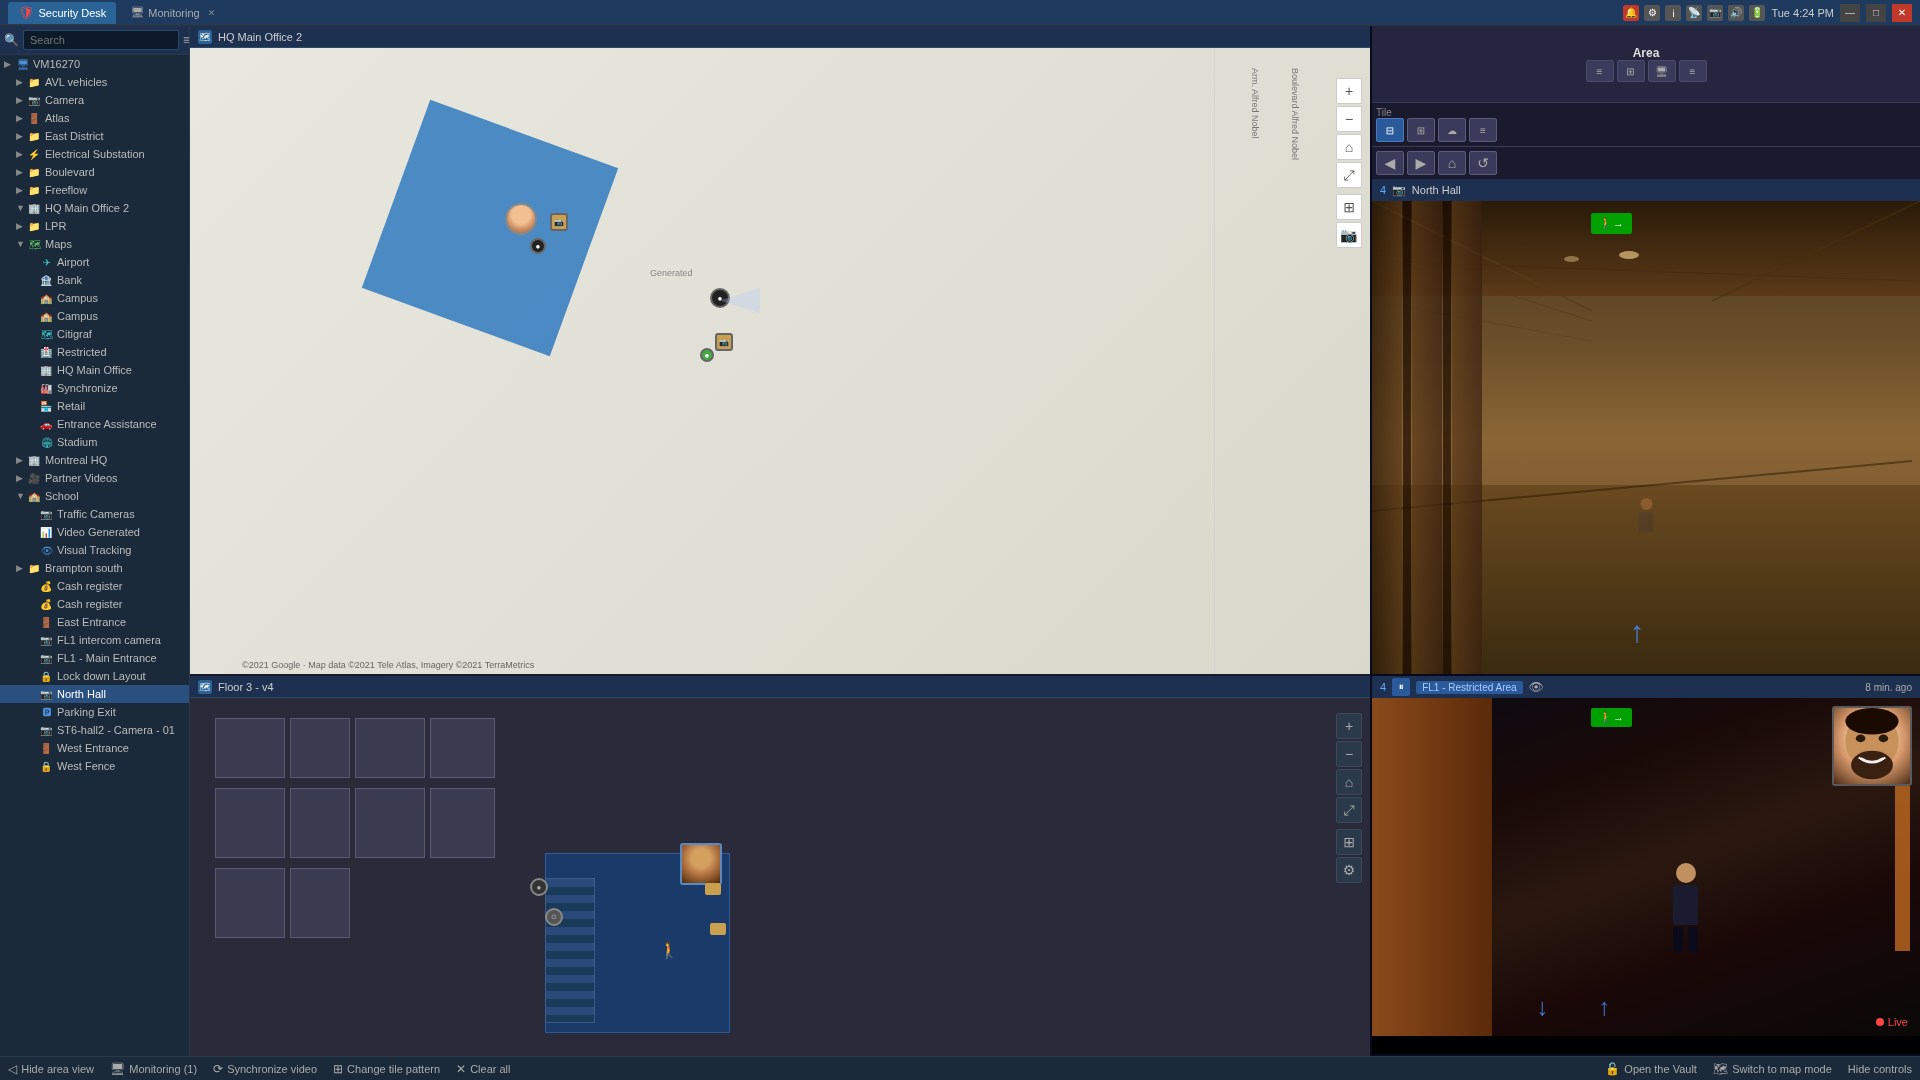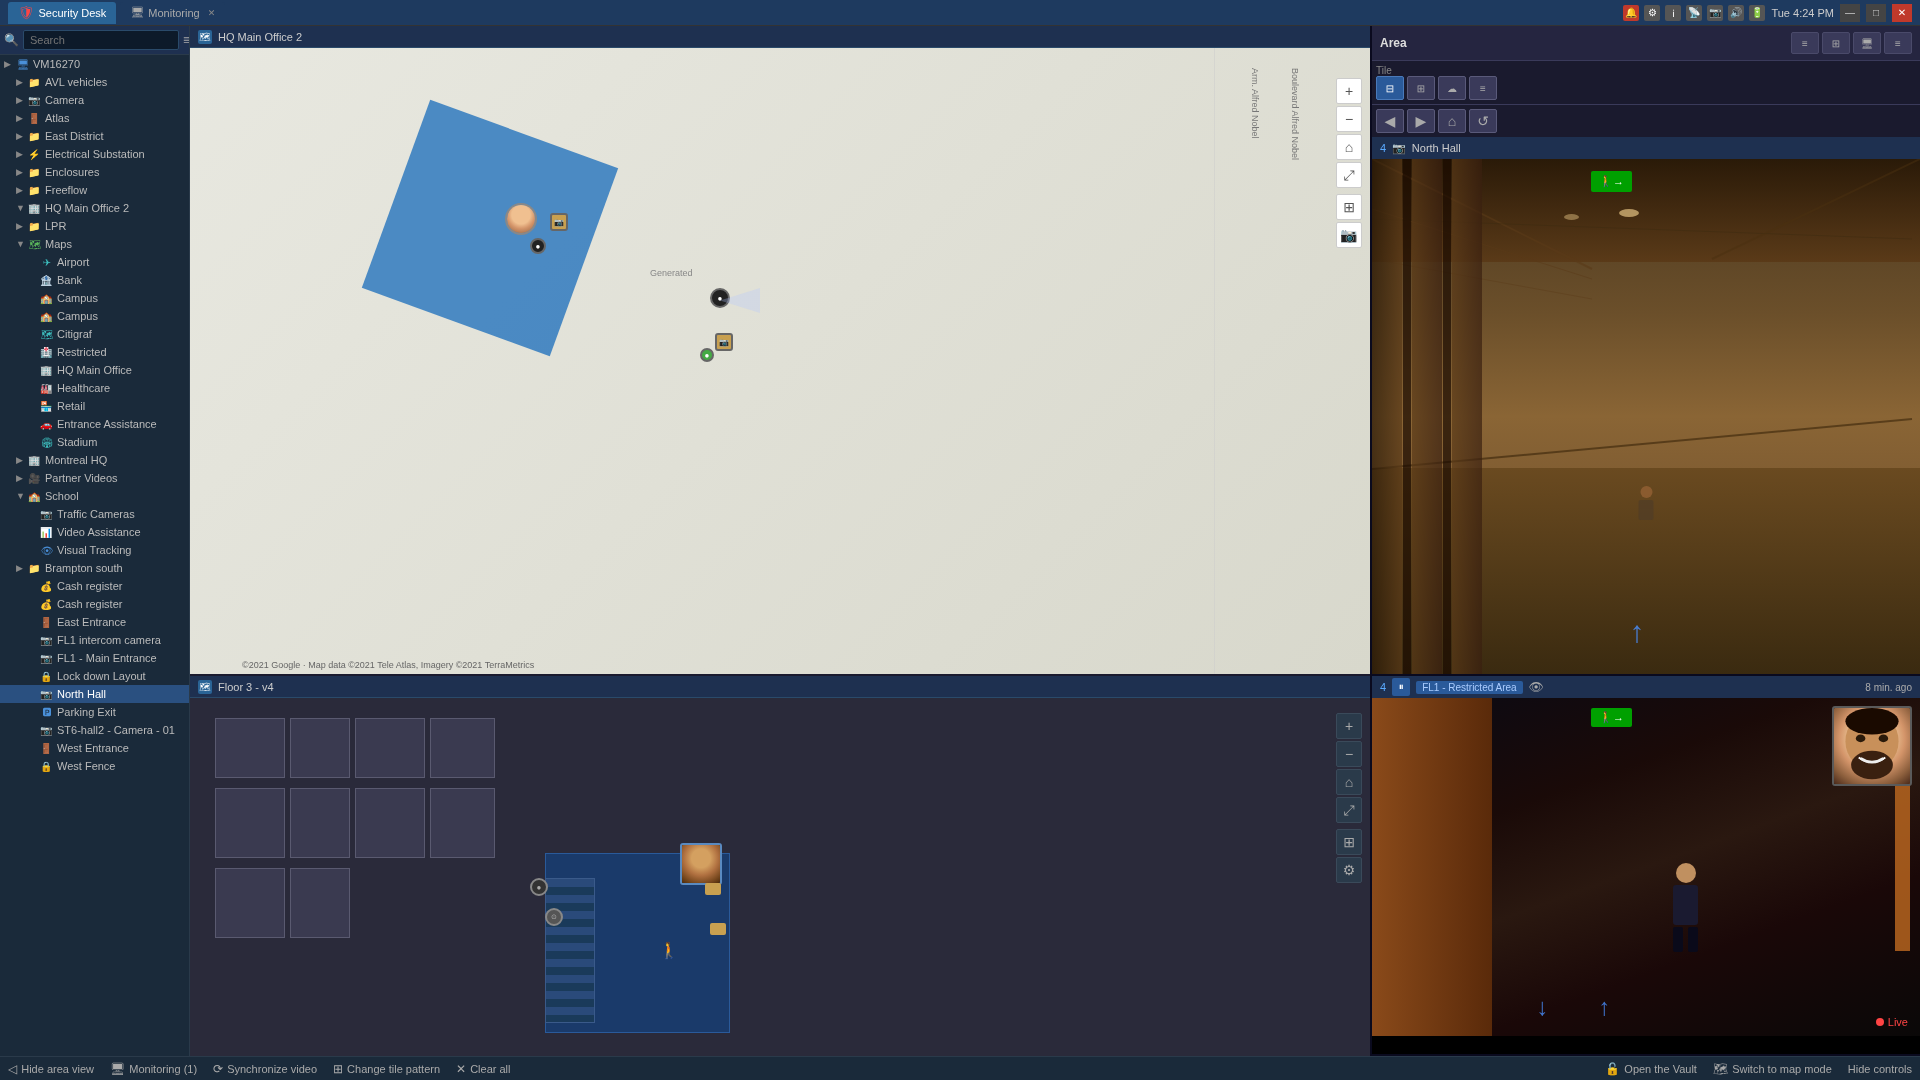--- a/index.html
+++ b/index.html
@@ -643,21 +643,21 @@
         <span>East District</span>
       </div>
       <div class="tree-item indent-1">
         <span class="arrow">▶</span>
         <span class="item-icon yellow">⚡</span>
         <span>Electrical Substation</span>
       </div>
       <div class="tree-item indent-1">
         <span class="arrow">▶</span>
         <span class="item-icon yellow">📁</span>
-        <span>Enclosures</span>
+        <span>Boulevard</span>
       </div>
       <div class="tree-item indent-1">
         <span class="arrow">▶</span>
         <span class="item-icon yellow">📁</span>
         <span>Freeflow</span>
       </div>
       <div class="tree-item indent-1">
         <span class="arrow">▼</span>
         <span class="item-icon blue">🏢</span>
         <span>HQ Main Office 2</span>
@@ -703,21 +703,21 @@
         <span>Restricted</span>
       </div>
       <div class="tree-item indent-2">
         <span class="arrow"> </span>
         <span class="item-icon cyan">🏢</span>
         <span>HQ Main Office</span>
       </div>
       <div class="tree-item indent-2">
         <span class="arrow"> </span>
         <span class="item-icon cyan">🏭</span>
-        <span>Healthcare</span>
+        <span>Synchronize</span>
       </div>
       <div class="tree-item indent-2">
         <span class="arrow"> </span>
         <span class="item-icon cyan">🏪</span>
         <span>Retail</span>
       </div>
       <div class="tree-item indent-2">
         <span class="arrow"> </span>
         <span class="item-icon cyan">🚗</span>
         <span>Entrance Assistance</span>
@@ -743,21 +743,21 @@
         <span>School</span>
       </div>
       <div class="tree-item indent-2">
         <span class="arrow"> </span>
         <span class="item-icon blue">📷</span>
         <span>Traffic Cameras</span>
       </div>
       <div class="tree-item indent-2">
         <span class="arrow"> </span>
         <span class="item-icon blue">📊</span>
-        <span>Video Assistance</span>
+        <span>Video Generated</span>
       </div>
       <div class="tree-item indent-2">
         <span class="arrow"> </span>
         <span class="item-icon blue">👁</span>
         <span>Visual Tracking</span>
       </div>
       <div class="tree-item indent-1">
         <span class="arrow">▶</span>
         <span class="item-icon yellow">📁</span>
         <span>Brampton south</span>
@@ -918,21 +918,21 @@
           <div class="map-ctrl-btn" style="background:#2a3a4a; border-color:#3a4a5a; color:#aaa;">⤢</div>
           <div class="map-ctrl-btn" style="margin-top:4px; background:#2a3a4a; border-color:#3a4a5a; color:#aaa;">⊞</div>
           <div class="map-ctrl-btn" style="background:#2a3a4a; border-color:#3a4a5a; color:#aaa;">⚙</div>
         </div>
       </div>
     </div>
   </div>
 
   <div class="right-panel">
 
-    <div style="background:#252540; padding:6px 8px; border-bottom:1px solid #3a3a5a; display:flex; justify-content:space-between; align-items:center;">
+    <div style="background:#252540; padding:20px 8px; border-bottom:1px solid #3a3a5a; display:flex; justify-content:space-between; align-items:center;flex-direction:column;">
       <span style="font-size:12px; color:#ddd; font-weight:600;">Area</span>
       <div style="display:flex; gap:3px;">
         <div class="area-ctrl-btn">≡</div>
         <div class="area-ctrl-btn">⊞</div>
         <div class="area-ctrl-btn">🖥</div>
         <div class="area-ctrl-btn">≡</div>
       </div>
     </div>
 
     <div class="tile-section">

